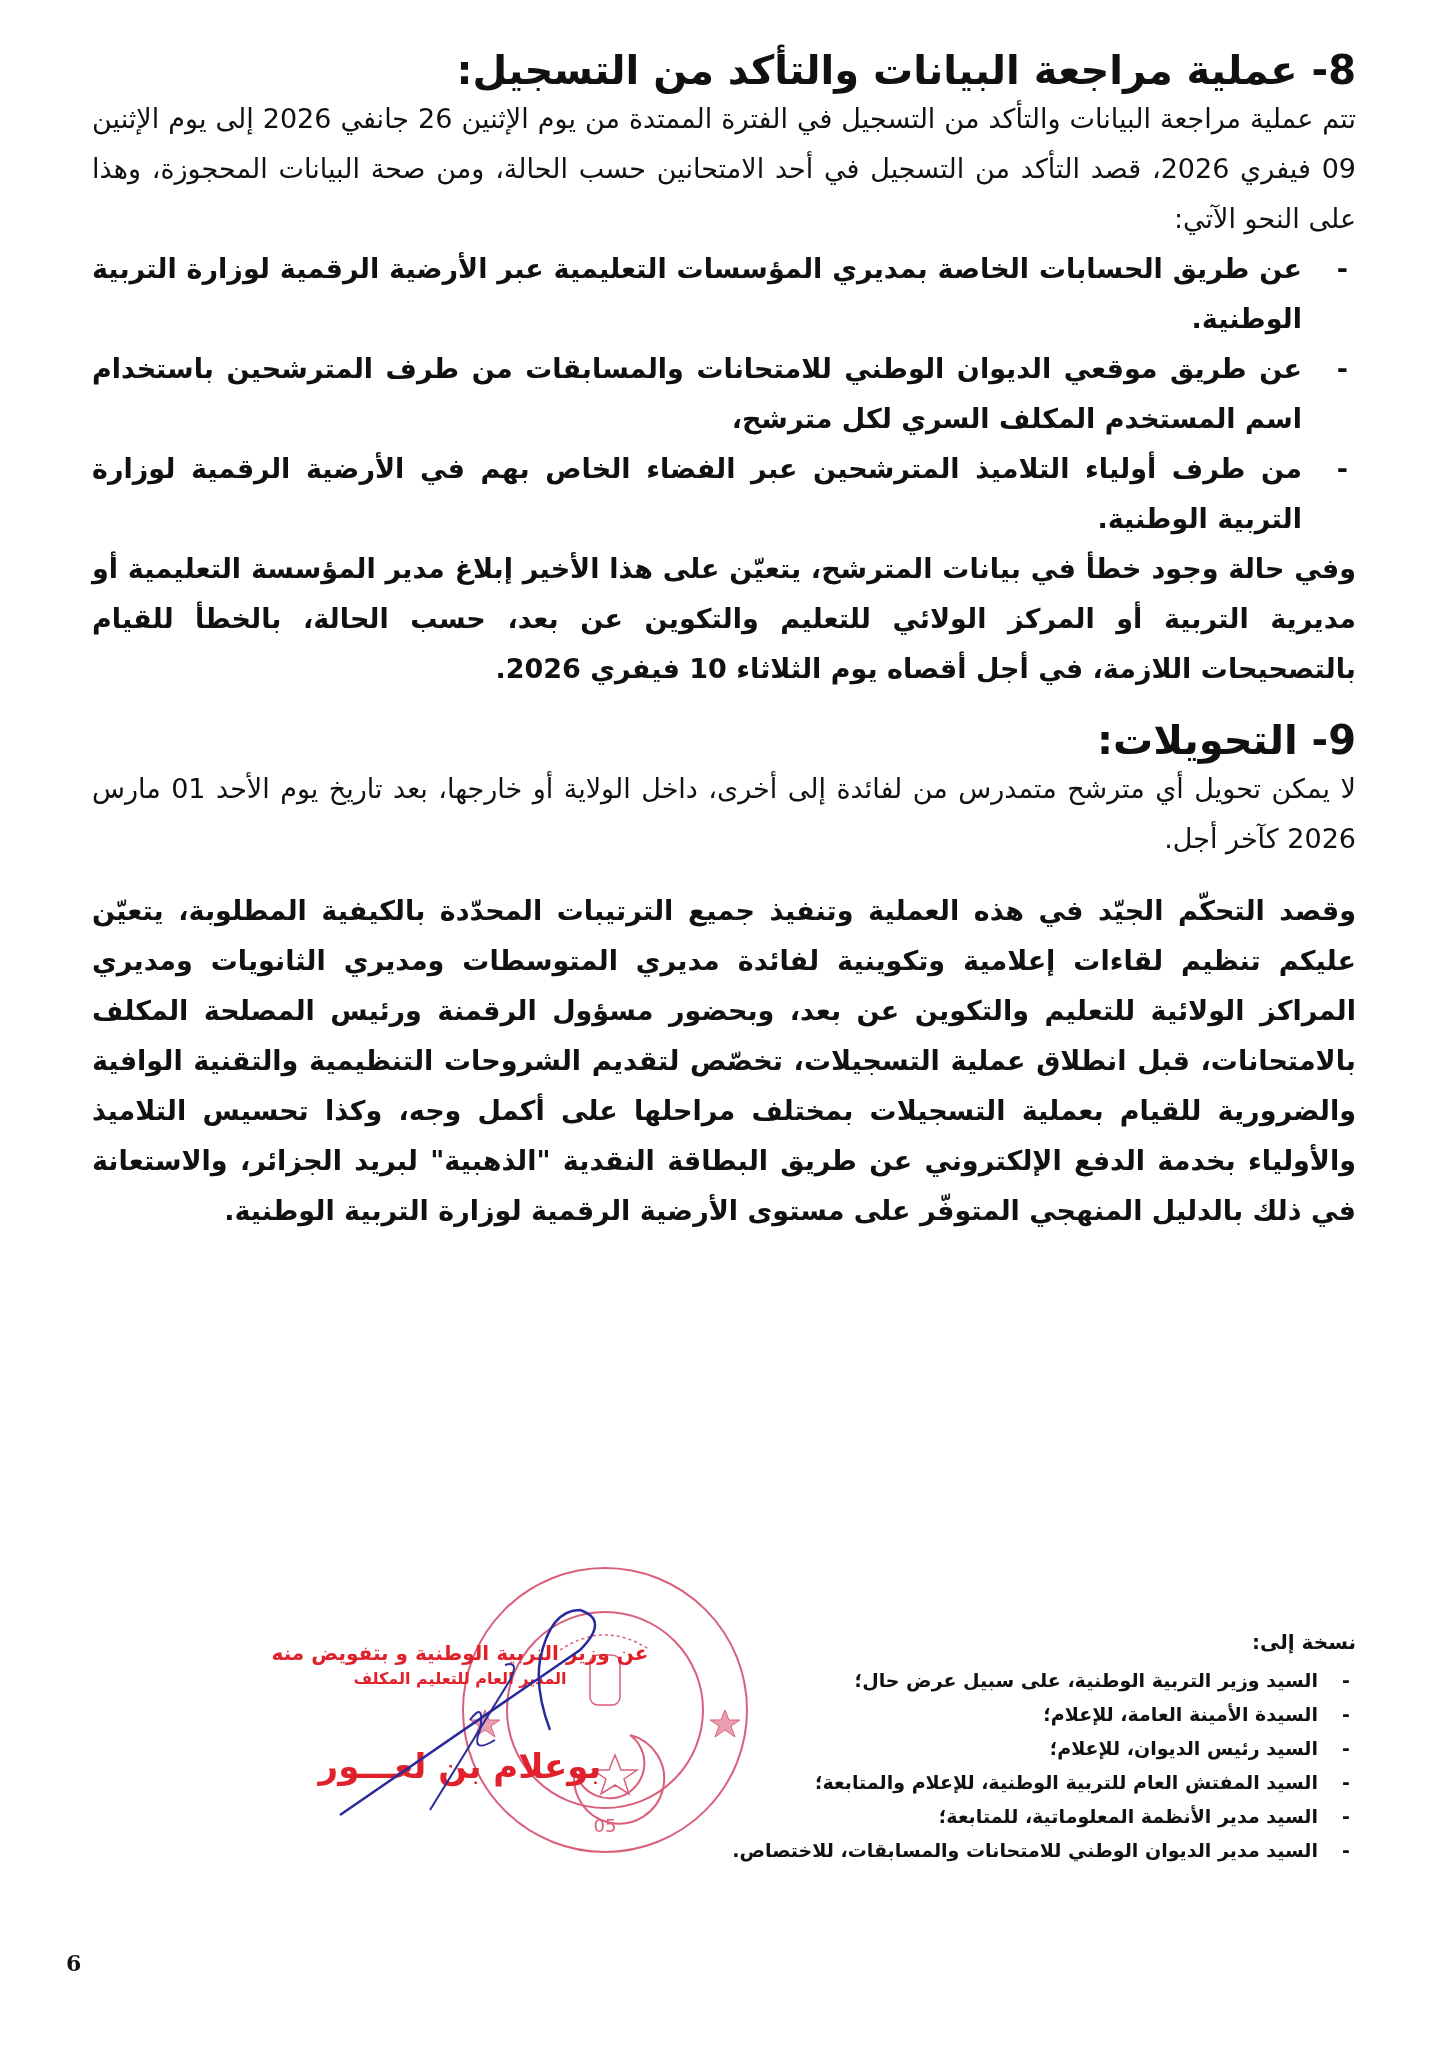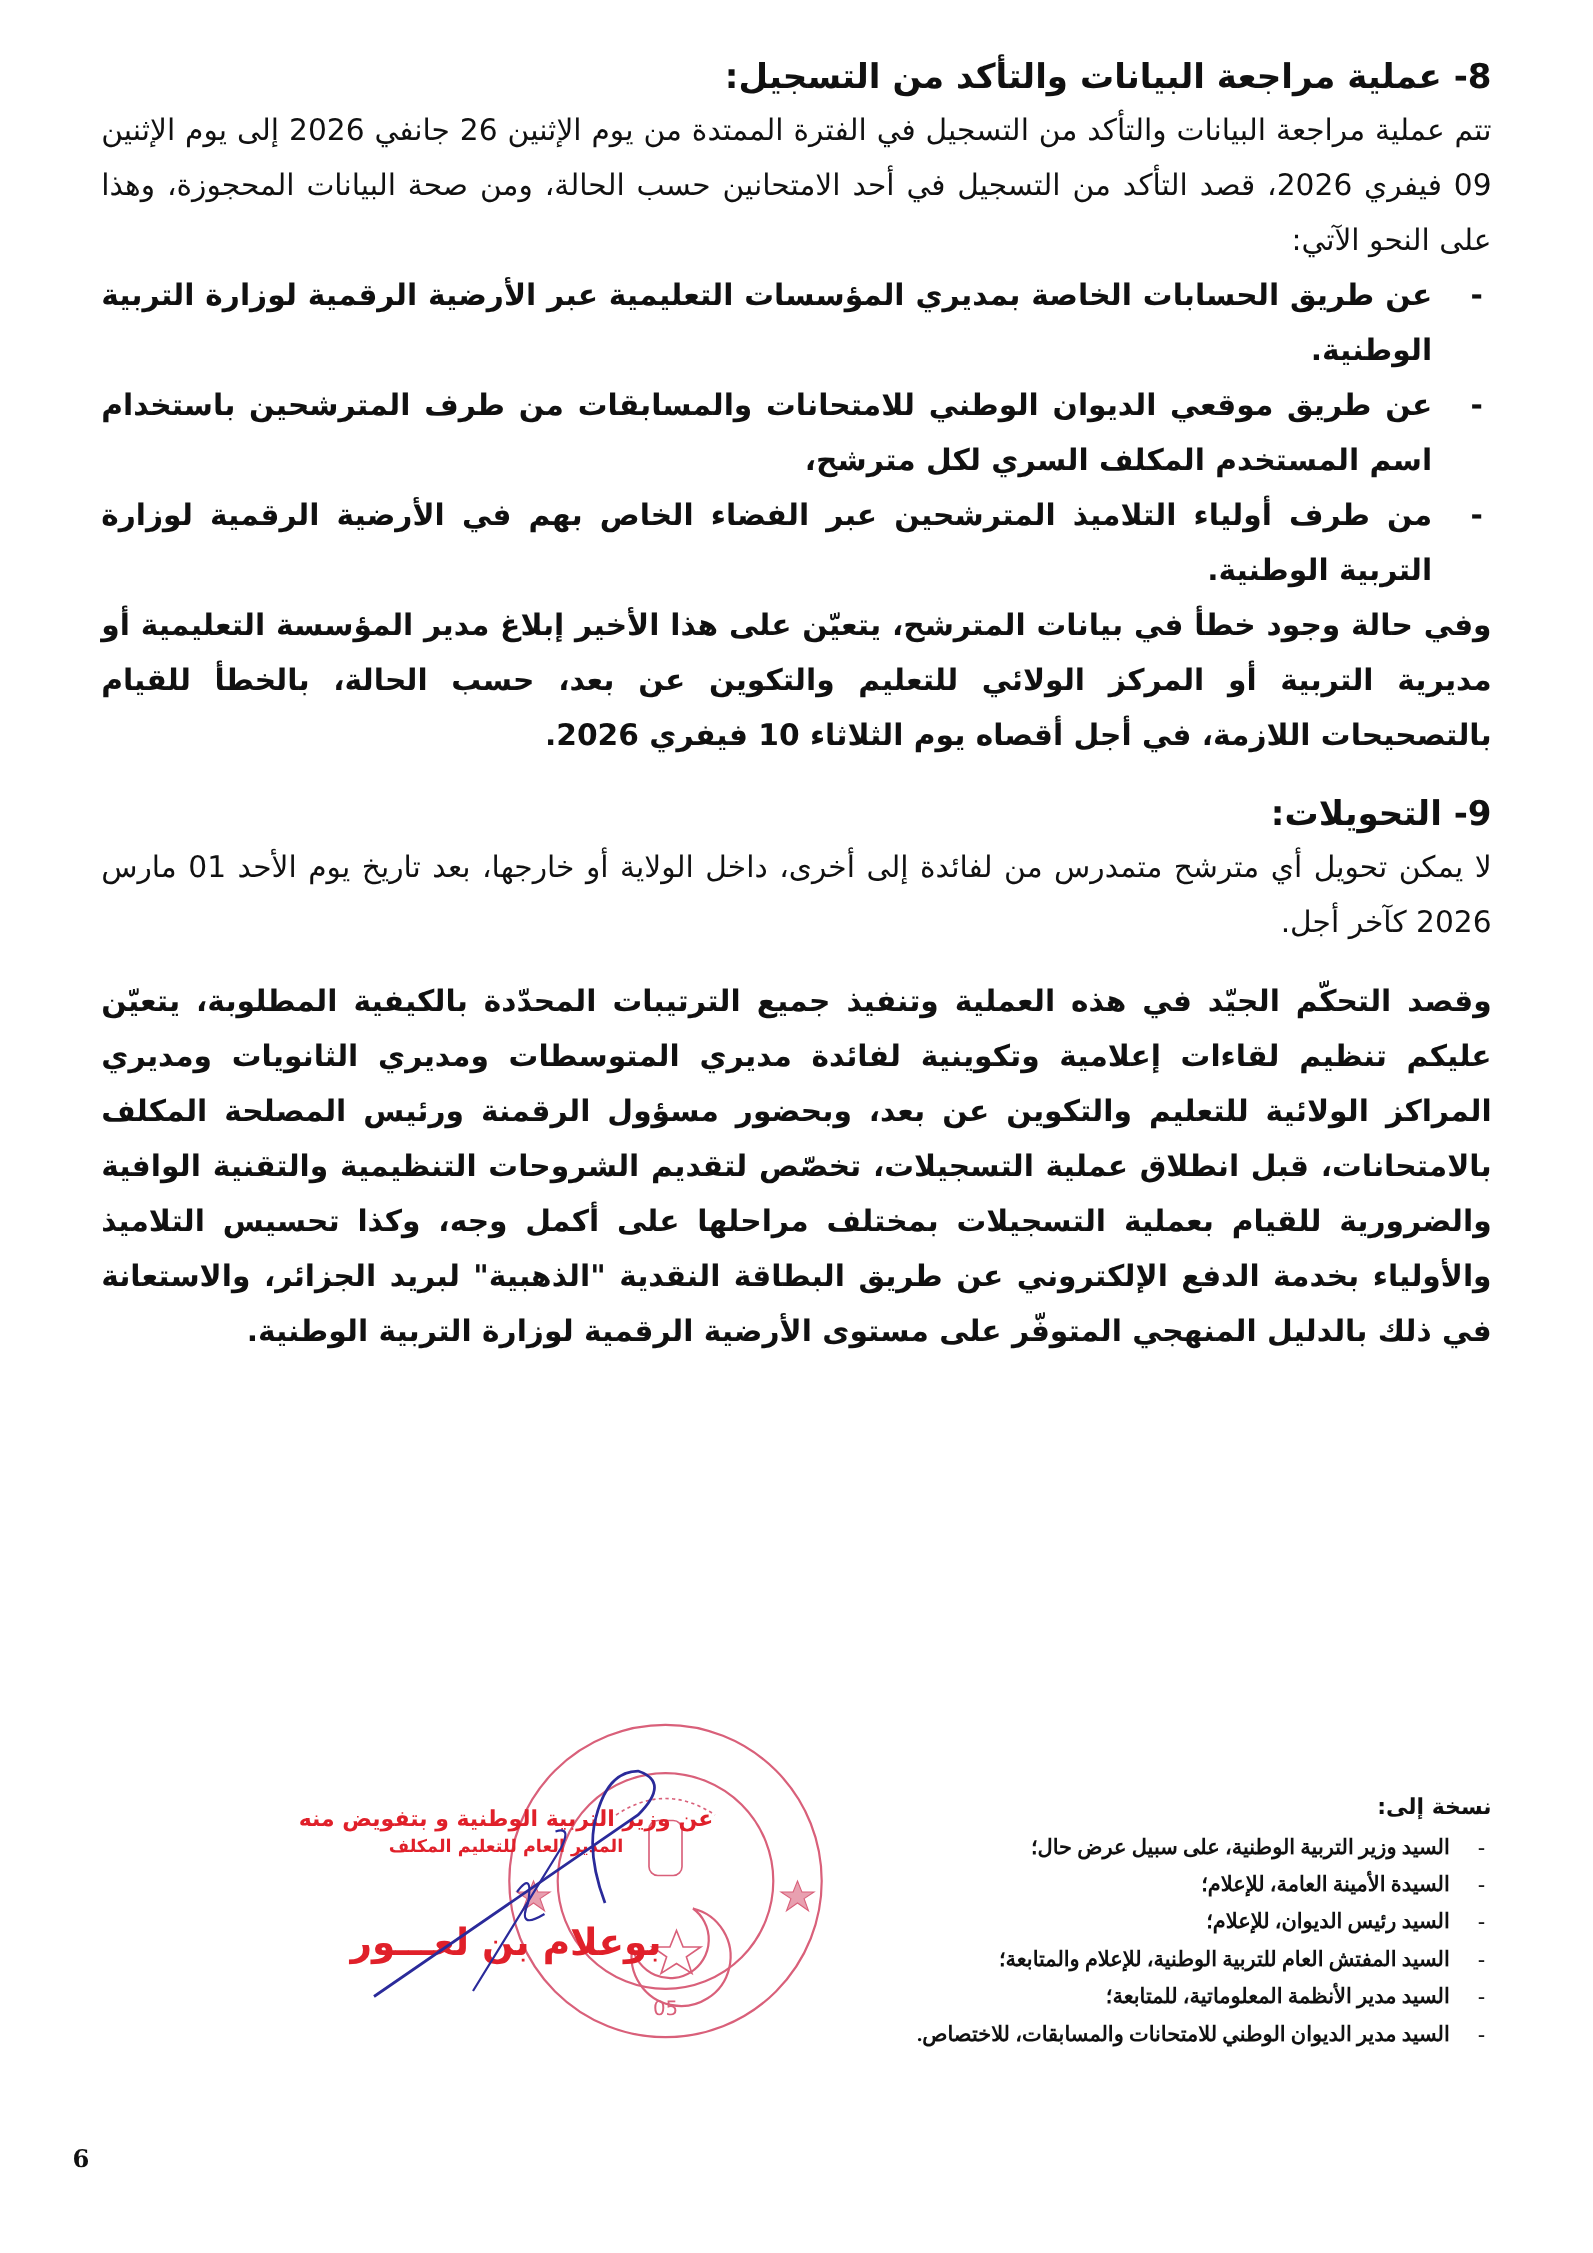--- a/index.html
+++ b/index.html
@@ -7,21 +7,21 @@
       width: 1448px; height: 2048px; position: relative; overflow: hidden;
       font-family: "DejaVu Sans", "Liberation Sans", sans-serif;
       color: #111111;
     }
     .page { position: absolute; left: 0; top: 0; width: 1448px; height: 2048px; }
     .content {
       position: absolute; right: 92px; left: 92px; top: 46px;
       direction: rtl; text-align: justify;
     }
     .section-title {
-      font-size: 31px; font-weight: bold; margin: 0; line-height: 48px;
+      font-size: 40px; font-weight: bold; margin: 0; line-height: 48px;
     }
     .para {
       font-size: 27px; line-height: 50px; margin: 0;
       text-align-last: right;
     }
     .para b { font-weight: normal; }
     .bold-para { font-weight: bold; font-size: 27px; line-height: 50px; margin: 0; }
     ul.bullets { list-style: none; margin: 0; padding: 0; }
     ul.bullets li {
       position: relative; padding-right: 54px; font-size: 27px; line-height: 50px;
@@ -31,21 +31,21 @@
       content: "-"; position: absolute; right: 8px; top: 0; font-weight: bold;
     }
     .gap-s { height: 12px; }
     .gap-m { height: 22px; }
 
     
     .cc {
       position: absolute; right: 92px; top: 1625px; width: 560px; direction: rtl;
     }
     .cc-title { font-size: 20px; font-weight: bold; margin: 0 0 4px 0; line-height: 34px; }
-    .cc ul { list-style: none; margin: 0; padding: 0; font-family: Liberation Serif, serif; }
+    .cc ul { list-style: none; margin: 0; padding: 0; }
     .cc li {
       position: relative; padding-right: 38px; font-size: 19px; line-height: 34px; font-weight: bold;
       white-space: nowrap;
     }
     .cc li::before { content: "-"; position: absolute; right: 6px; top: 0; }
 
     
     .signature {
       position: absolute; left: 200px; top: 1640px; width: 520px; direction: rtl;
       text-align: center; color: #e0202a; font-weight: bold;

